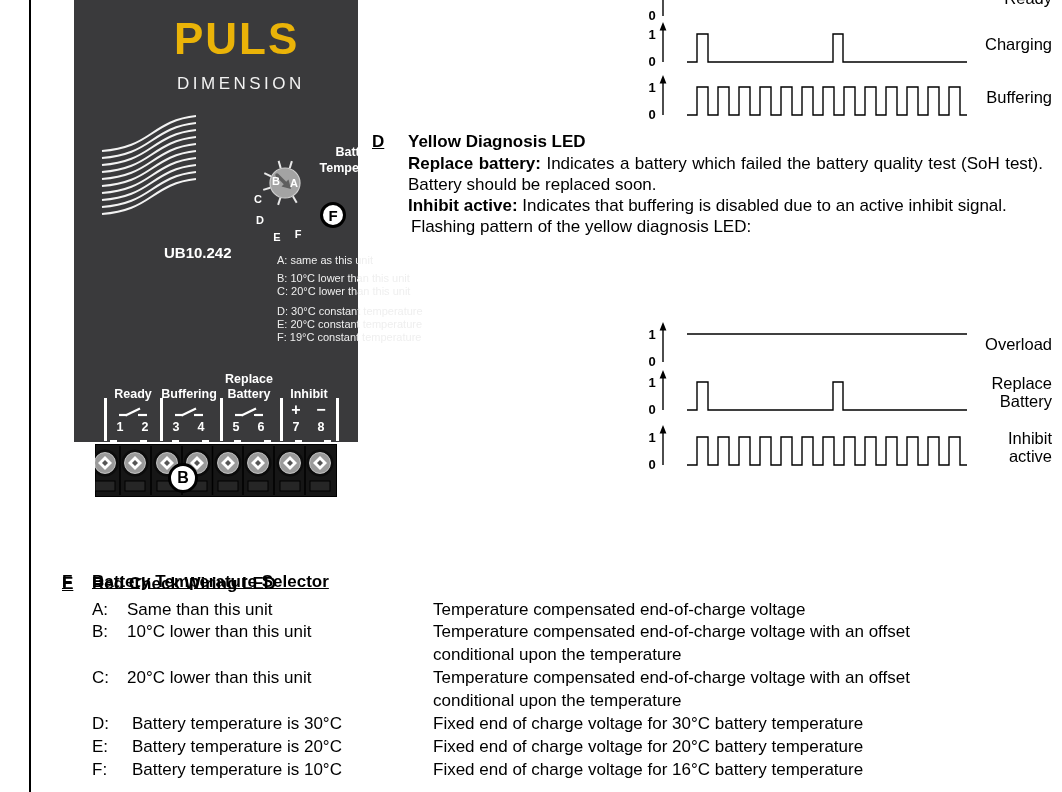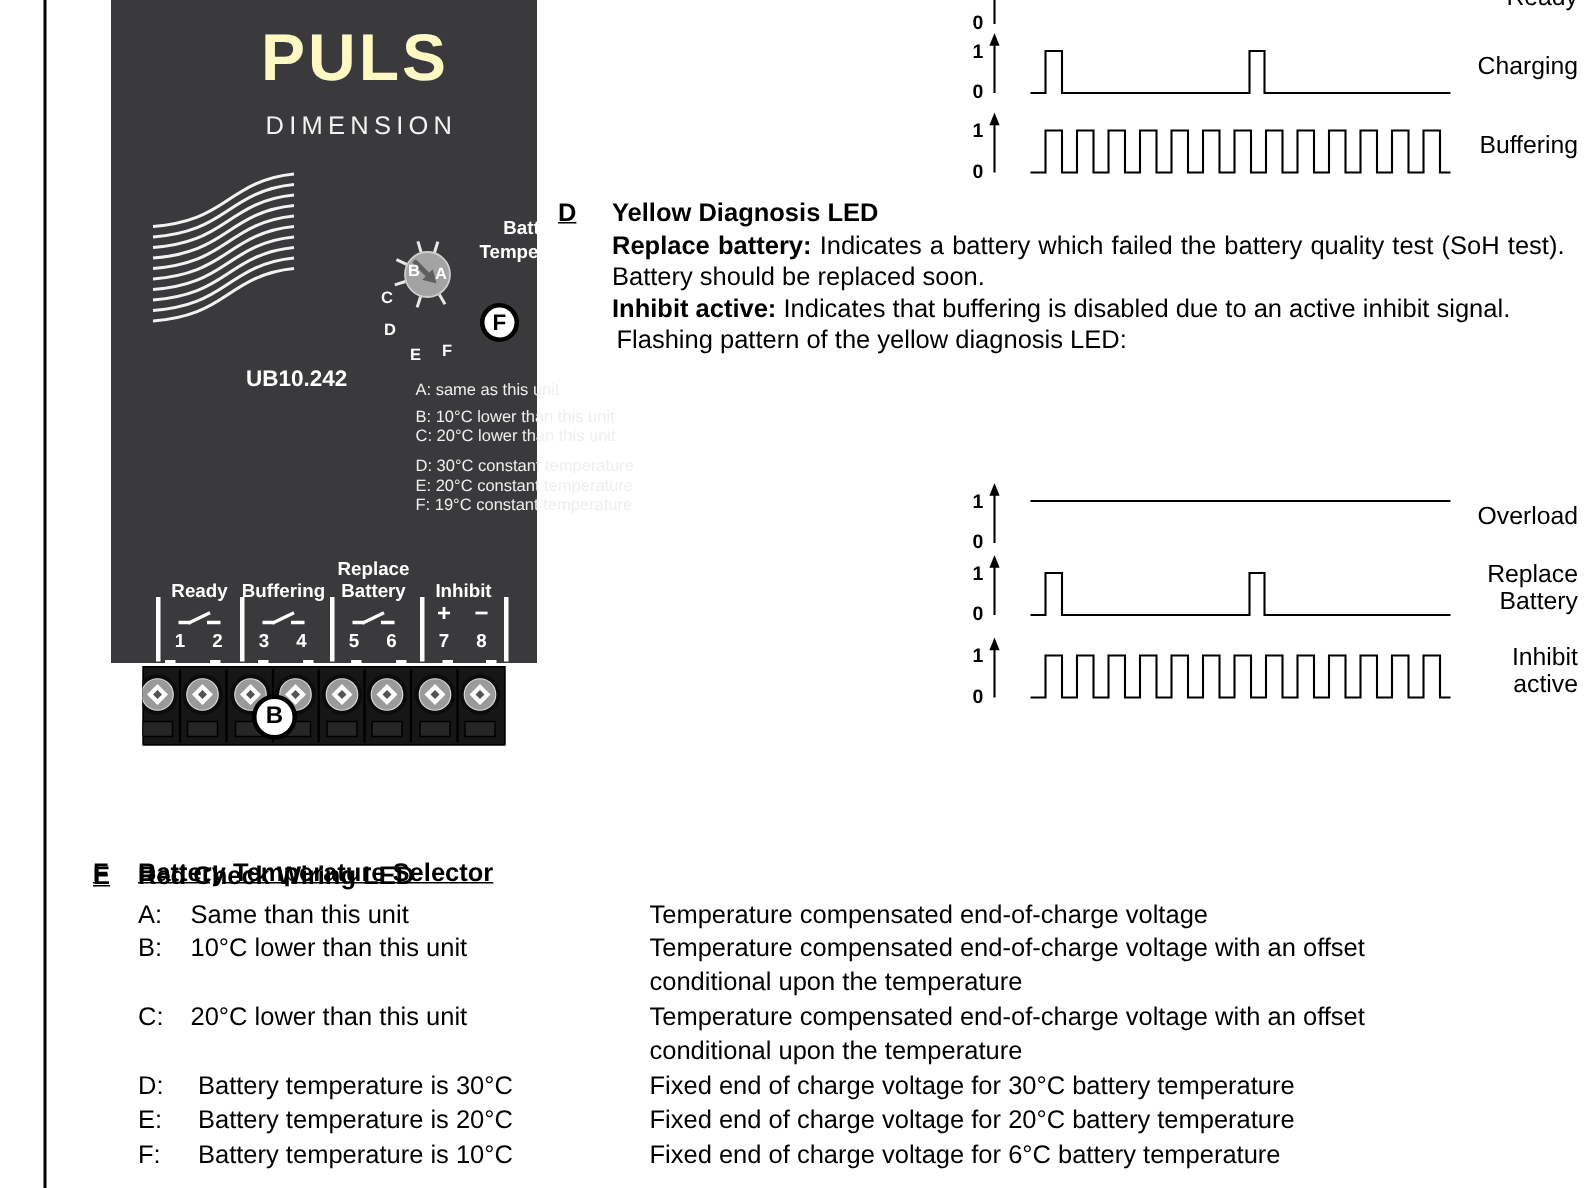--- a/index.html
+++ b/index.html
@@ -23,21 +23,21 @@
   .ebody{font-size:17px;line-height:21px;}
   .frow{position:absolute;font-size:17px;line-height:23px;}
   .frow span{position:absolute;top:0;white-space:pre-line;}
   .flet{left:30px;}
   .fdesc{left:65px;width:290px;}
   .fdesc2{left:70px;width:290px;}
   .fval{left:371px;width:600px;}
   
   .dev-body{position:absolute;left:74px;top:0;width:284px;height:442px;background:#3a3a3c;}
   .dev-body *{color:#fff;}
-  .puls{position:absolute;left:100px;top:14px;font-size:44px;font-weight:800;letter-spacing:2px;color:#fef9c3;}
+  .puls{position:absolute;left:100px;top:14px;font-size:44px;font-weight:800;letter-spacing:2px;color:#eab308;}
   .dimension{position:absolute;left:103px;top:74px;font-size:17px;font-weight:500;letter-spacing:3.5px;color:#f2f2f2;}
   .model{position:absolute;left:90px;top:244px;font-size:15px;font-weight:700;color:#fff;}
   .seltitle{position:absolute;left:223px;top:144px;width:120px;text-align:center;white-space:pre-line;
             font-size:12.5px;font-weight:700;line-height:16px;color:#fff;}
   .knobletter{position:absolute;width:12px;text-align:center;font-size:11px;font-weight:700;color:#fff;}
   .badge{position:absolute;background:#fff;border:3px solid #000;border-radius:50%;display:flex;
          align-items:center;justify-content:center;font-weight:800;color:#000;box-sizing:border-box;}
   .legendline{position:absolute;left:203px;font-size:11px;line-height:13px;color:#efefef;white-space:nowrap;}
   .tdiv{position:absolute;top:398px;width:2.5px;height:43px;background:#fff;}
   .tgroup{position:absolute;top:368px;width:56px;height:70px;}
@@ -325,15 +325,15 @@
     <span class="fval">Fixed end of charge voltage for 30°C battery temperature</span>
   </div>
   <div class="frow" style="top:164px;">
     <span class="flet">E:</span>
     <span class="fdesc2">Battery temperature is 20°C</span>
     <span class="fval">Fixed end of charge voltage for 20°C battery temperature</span>
   </div>
   <div class="frow" style="top:187px;">
     <span class="flet">F:</span>
     <span class="fdesc2">Battery temperature is 10°C</span>
-    <span class="fval">Fixed end of charge voltage for 6°C battery temperature</span>
+    <span class="fval">Fixed end of charge voltage for 16°C battery temperature</span>
   </div>
 </div>
 
 </body></html>

